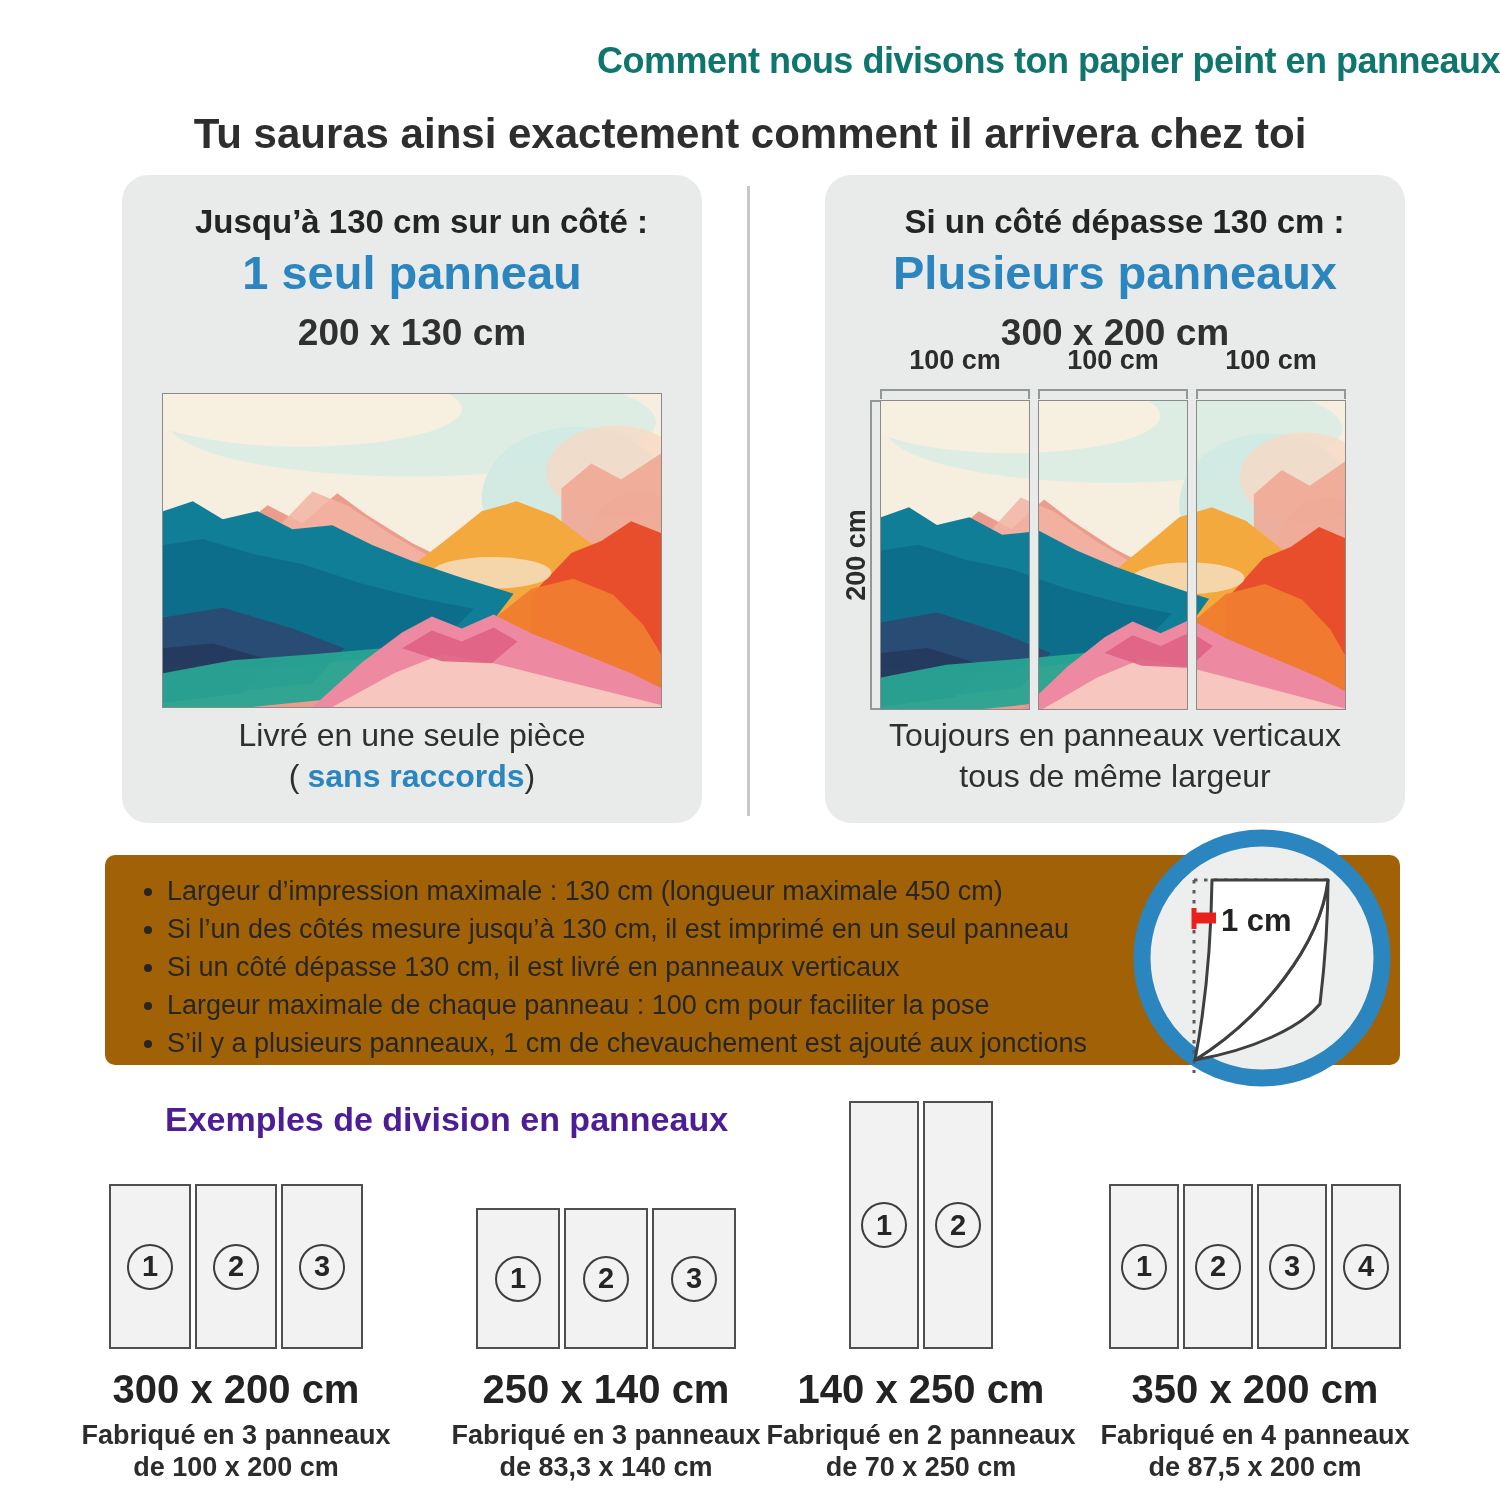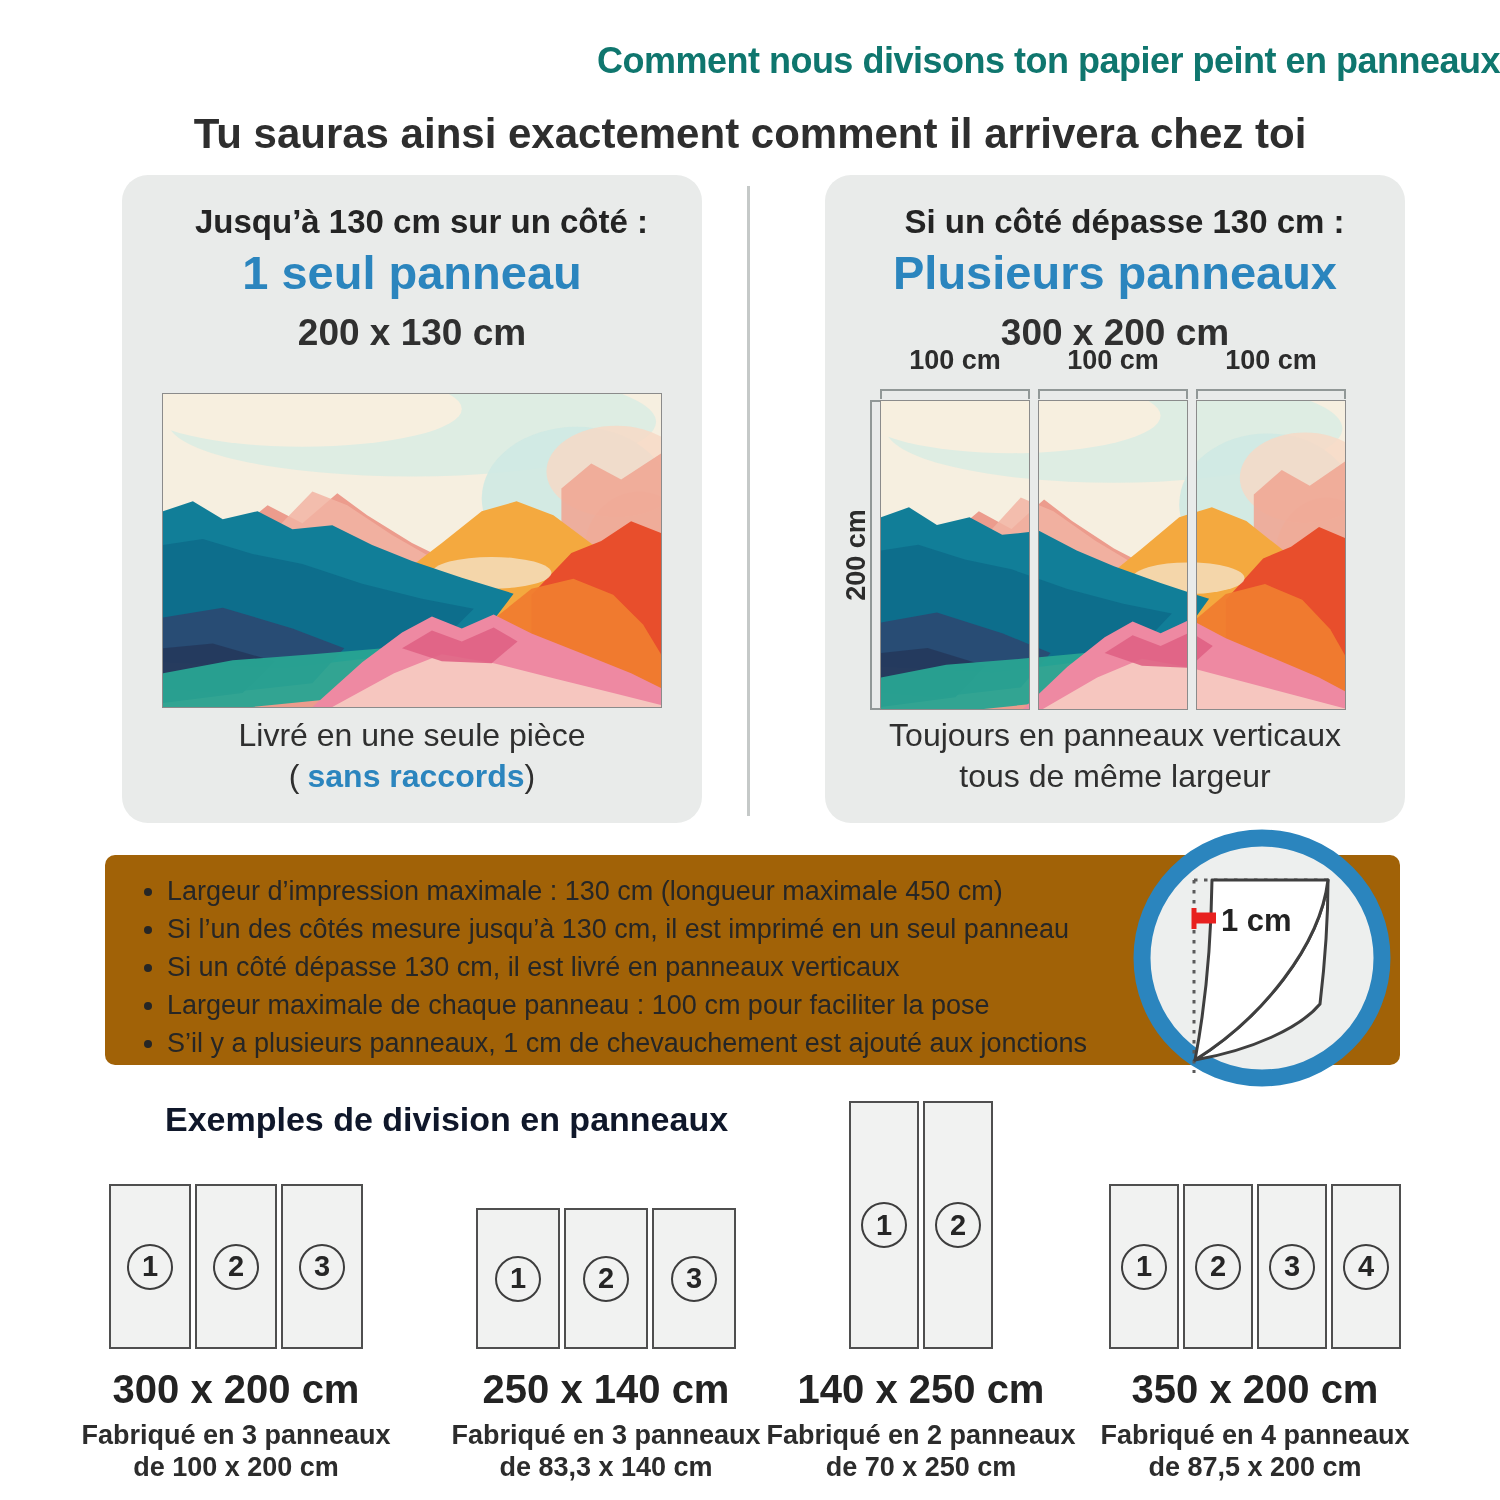--- a/index.html
+++ b/index.html
@@ -46,21 +46,21 @@
   .sl0 { left:0; } .sl1 { left:158px; } .sl2 { left:316px; }
   .slice svg { position:absolute; top:0; width:466px; height:310px; }
   .sl0 svg { left:0; } .sl1 svg { left:-158px; } .sl2 svg { left:-316px; }
   
   .rules { position:absolute; left:105px; top:855px; width:1295px; height:210px;
            background:#a16207; border-radius:10px; }
   .rules ul { list-style:disc; margin:17px 0 0 62px; }
   .rules li { font-size:27px; font-weight:500; color:#262626; line-height:38px; }
   .overlap { position:absolute; left:1132px; top:828px; width:260px; height:260px; }
   
-  .ex-heading { position:absolute; left:165px; top:1100px; font-size:34px; font-weight:800; color:#0f172a; }
+  .ex-heading { position:absolute; left:165px; top:1100px; font-size:34px; font-weight:800; color:#4c1d95; }
   .eg { position:absolute; top:1100px; text-align:center; }
   .eg .prow { height:249px; display:flex; align-items:flex-end; justify-content:center; gap:4px; }
   .panel { background:#f1f2f1; border:2px solid #4f4f4f; display:flex; align-items:center; justify-content:center; }
   .numcircle { width:46px; height:46px; border:2px solid #3d3d3d; border-radius:50%;
                display:flex; align-items:center; justify-content:center;
                font-size:29px; font-weight:700; color:#262626; }
   .eg .size { margin-top:18px; font-size:40px; font-weight:800; color:#232323; white-space:nowrap; }
   .eg .made { margin-top:7px; font-size:27px; font-weight:600; color:#2c2c2c; line-height:32px; white-space:nowrap; }
   .eg .of   { font-size:27px; font-weight:600; color:#2c2c2c; line-height:32px; white-space:nowrap;text-align:center; }
   .eg1 { left:76px;   width:320px; } .eg1 .panel { width:82px; height:165px; }

